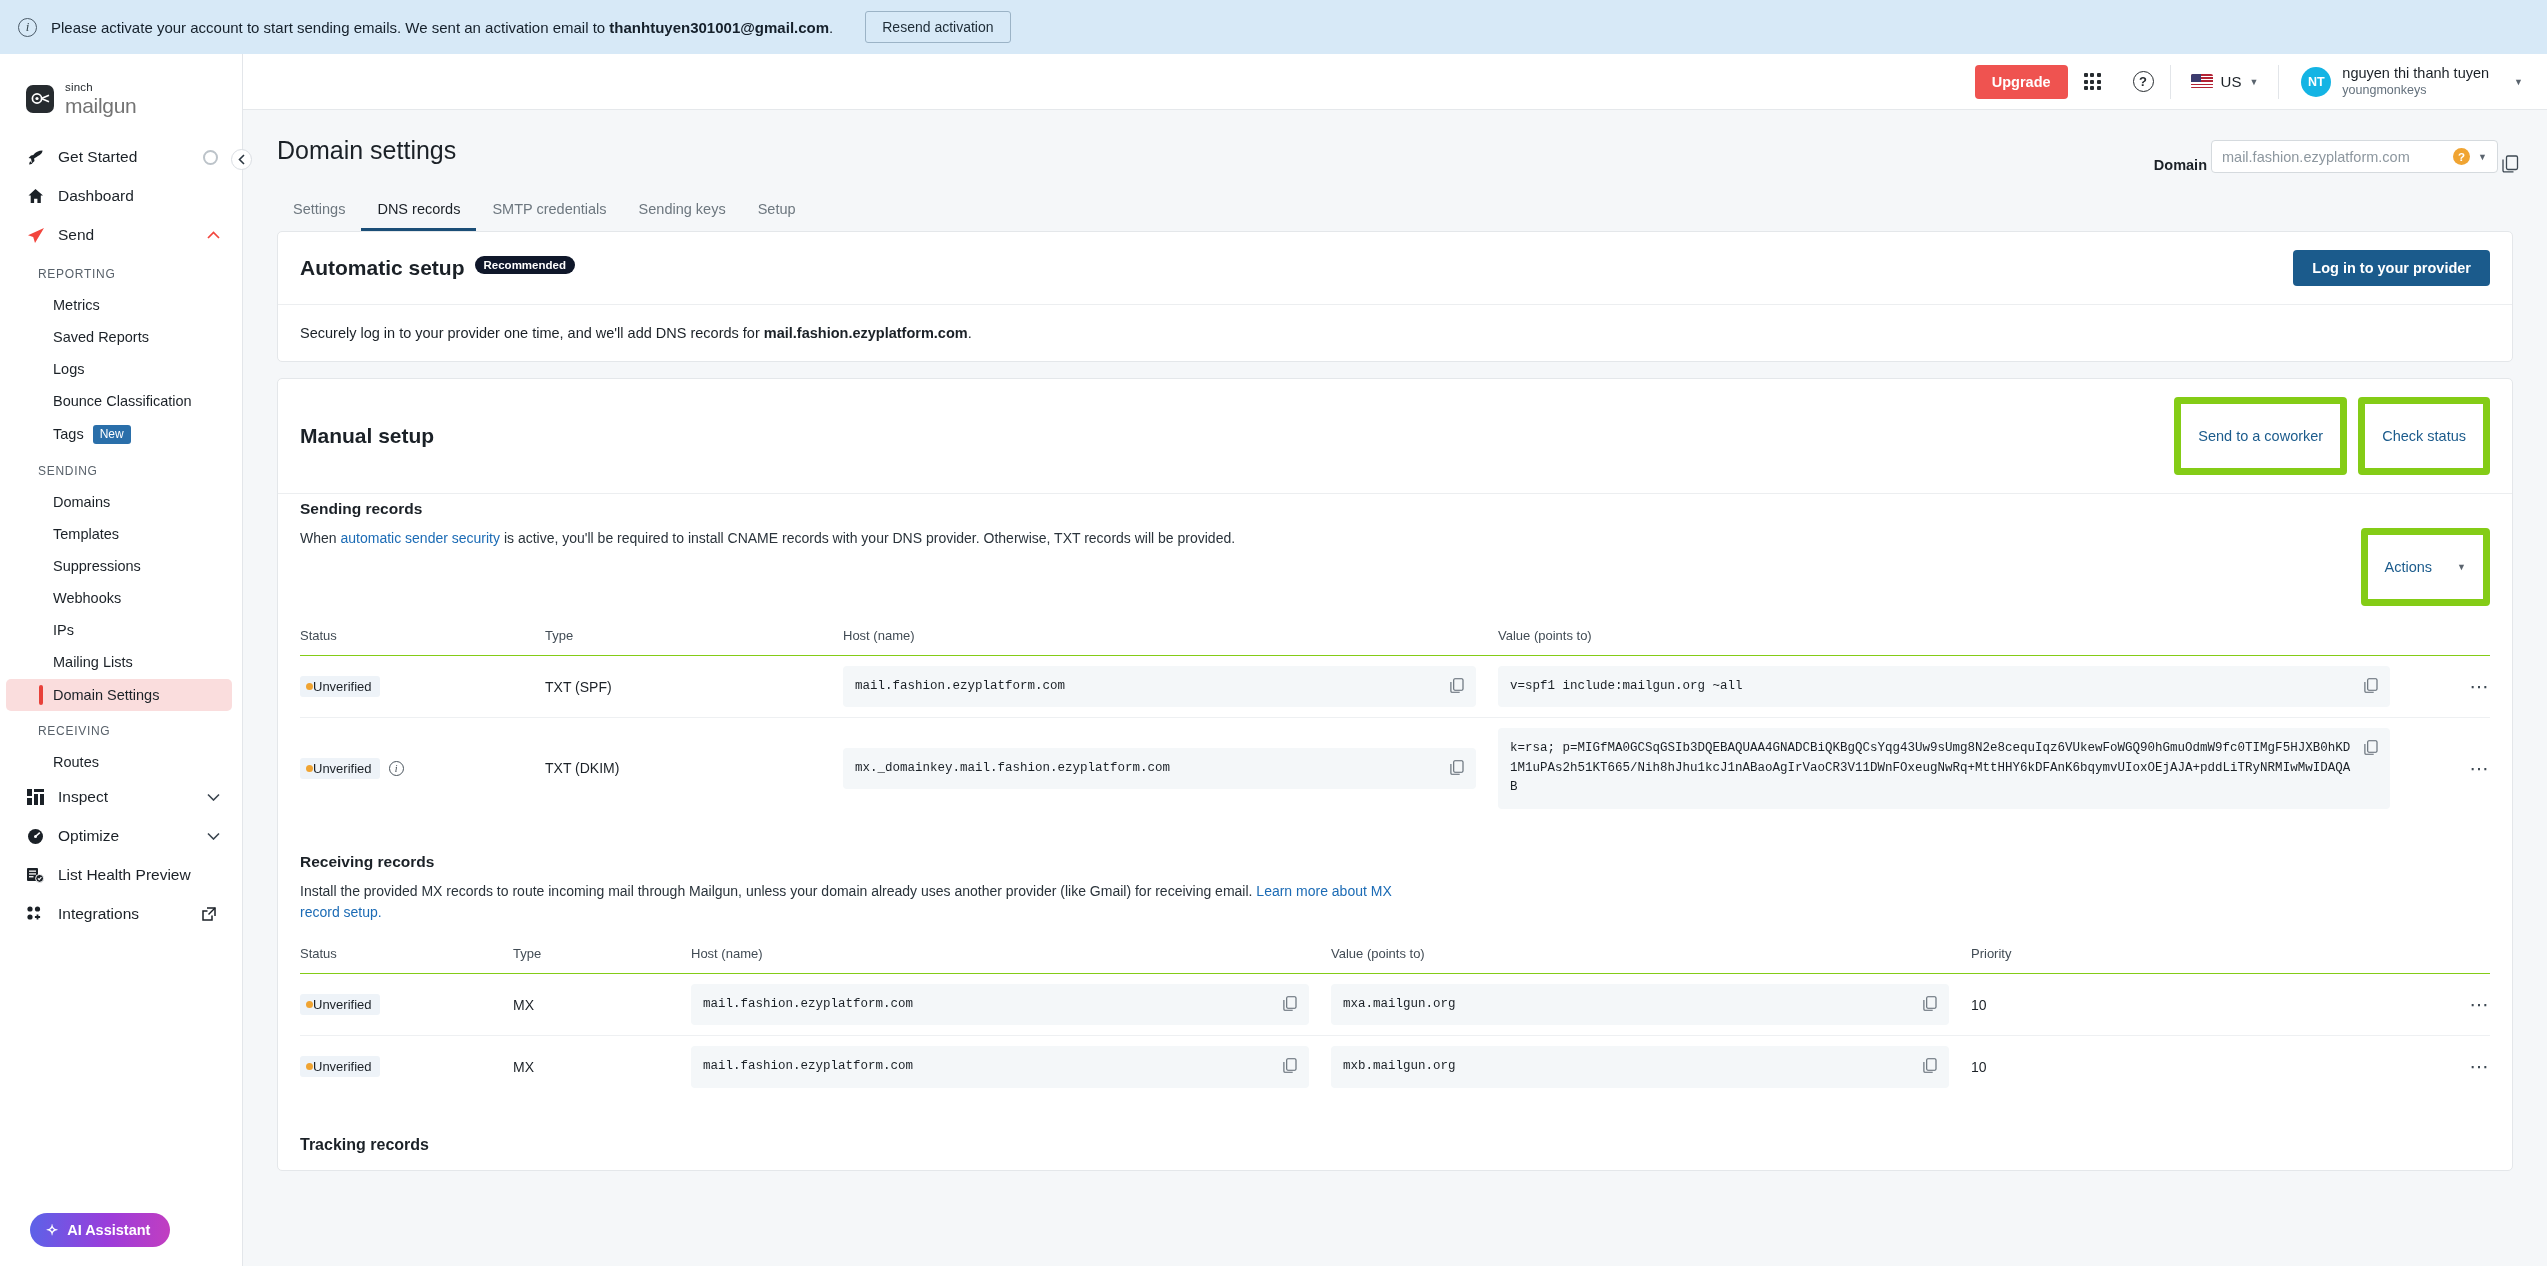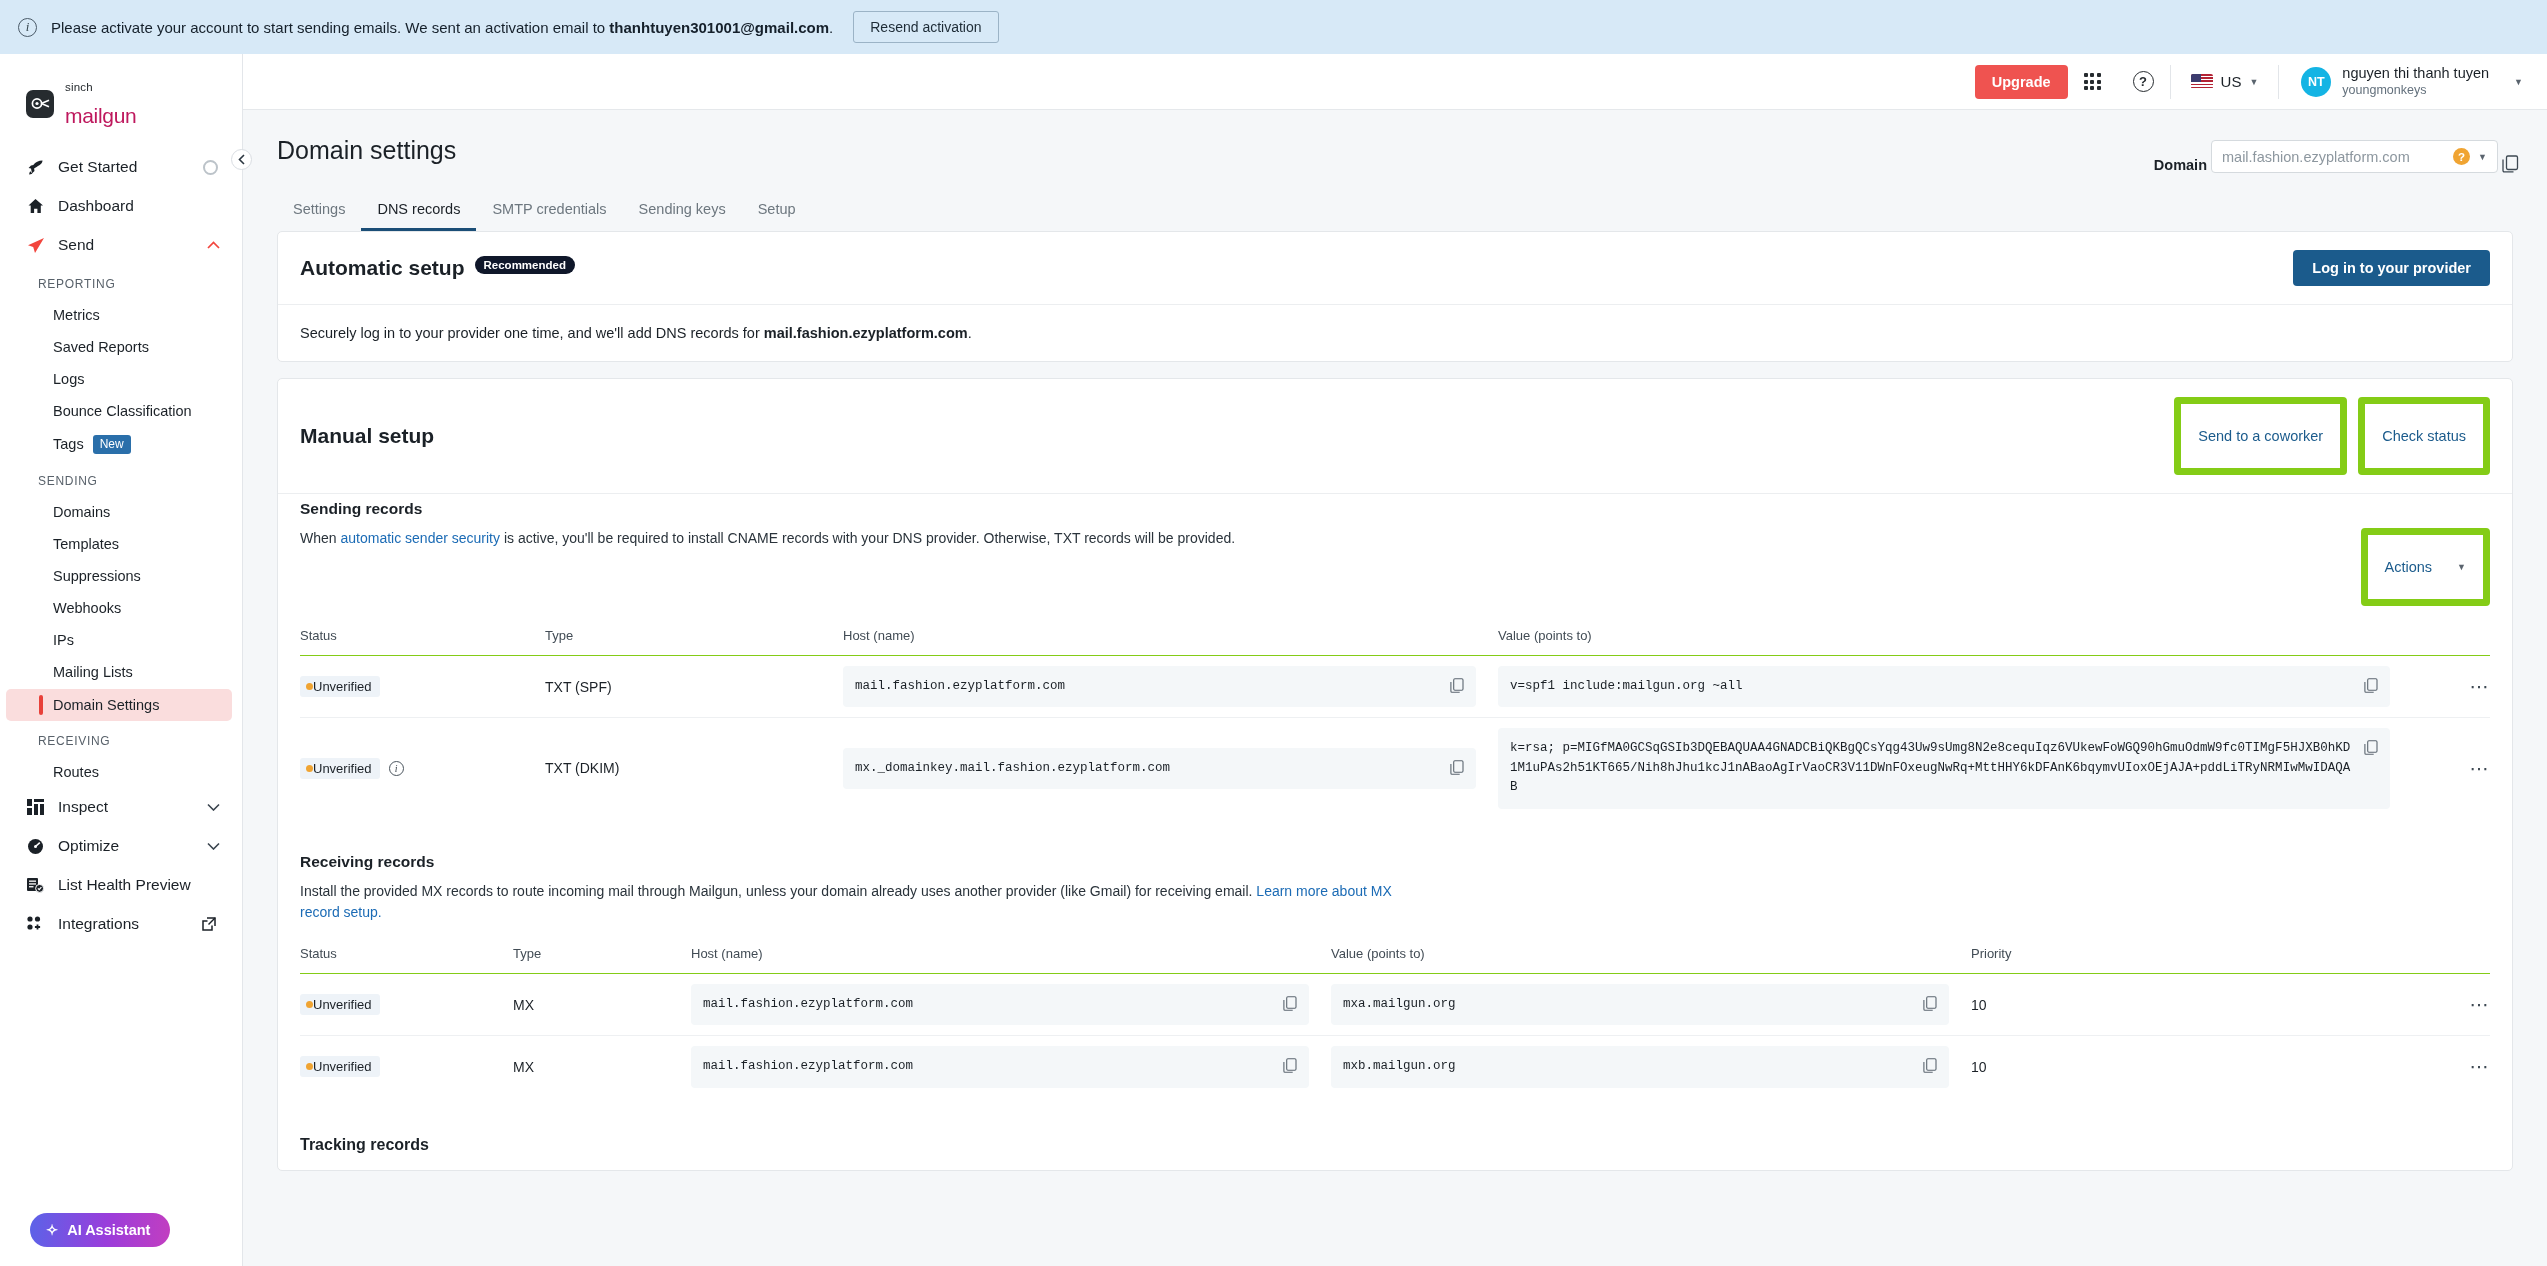--- a/index.html
+++ b/index.html
@@ -25,21 +25,21 @@
   .banner .info-circle {
     width: 19px; height: 19px; border-radius: 50%;
     border: 1.4px solid #4a5a68;
     display: flex; align-items: center; justify-content: center;
     font-size: 13px; font-style: italic; color: #37474f;
     font-family: "Liberation Serif", serif;
     flex: 0 0 auto;
   }
   .banner-text b { font-weight: 700; }
   .banner-btn {
-    margin-left: 6px;
+    margin-left: 18px;
     background: transparent;
     border: 1px solid #9bb3c6;
     border-radius: 3px;
     padding: 7px 16px;
     font-size: 14px;
     color: #1d2b36;
     cursor: pointer;
     font-family: inherit;
   }
 
@@ -55,21 +55,21 @@
     padding-top: 18px;
   }
   .logo-wrap { display: flex; align-items: center; gap: 11px; padding: 10px 0 0 26px; }
   .logo-mark {
     width: 28px; height: 28px; border-radius: 7px; background: #262b2f;
     display: flex; align-items: center; justify-content: center;
   }
   .logo-mark svg { display:block; }
   .logo-text { line-height: 1; }
   .logo-sinch { font-size: 11.5px; color: #262b2f; letter-spacing: .2px; display:block; }
-  .logo-mailgun { font-size: 21px; color: #be185d; font-weight: 400; letter-spacing: -.3px; display:block; margin-top: 11px;}
+  .logo-mailgun { font-size: 21px; color: #737373; font-weight: 400; letter-spacing: -.3px; display:block; margin-top: 1px;}
 
   .collapse-btn {
     position: absolute; top: 95px; right: -10px;
     width: 21px; height: 21px; border-radius: 50%;
     background: #fff; border: 1px solid #d9dde2;
     display:flex; align-items:center; justify-content:center;
     font-size: 11px; color: #2b3640; cursor: pointer; z-index: 5;
   }
 
   .nav { margin-top: 22px; }

